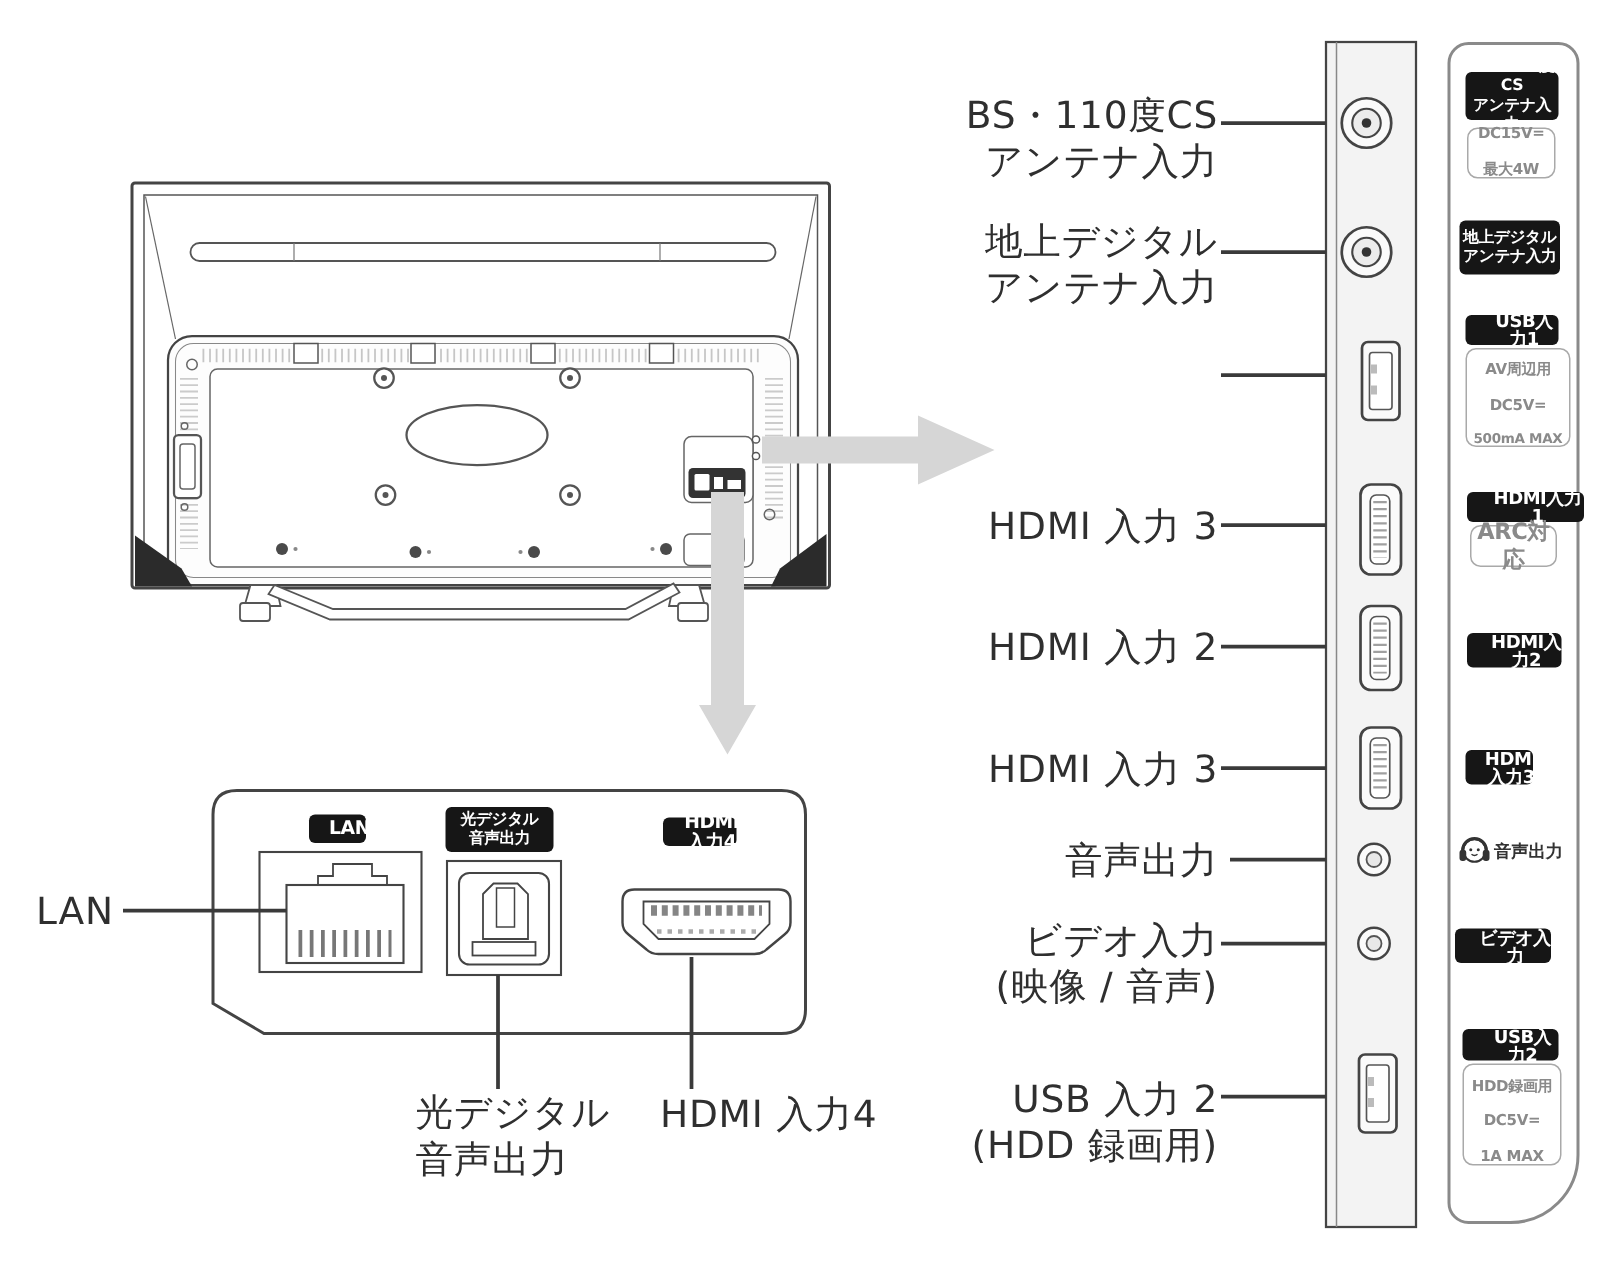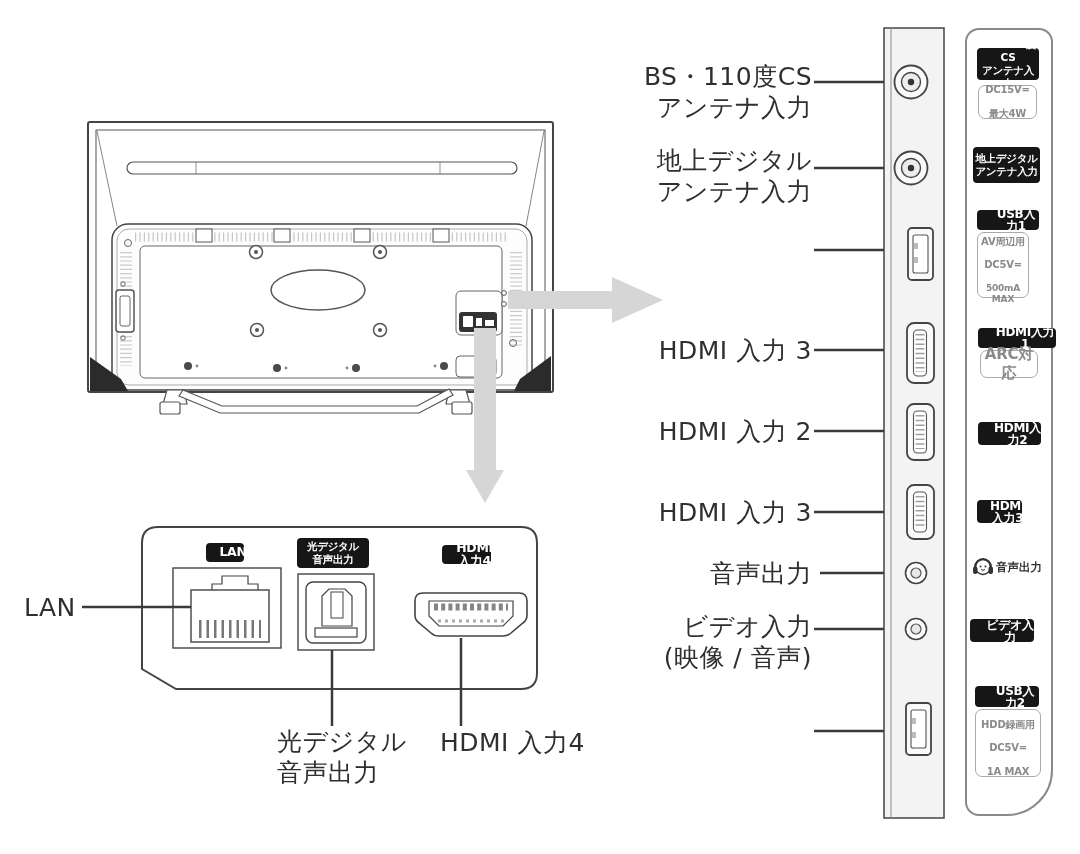--- a/index.html
+++ b/index.html
@@ -249,20 +249,24 @@
   <div class="port-label" style="top:498px">
     <div>HDMI 入力 3</div>
     </div>
   <div class="port-label" style="top:559px">
     <div>音声出力</div>
     </div>
   <div class="port-label" style="top:612px">
     <div>ビデオ入力</div>
       <div>(映像 / 音声)</div>
     </div>
+  <div class="port-label" style="top:718px">
+    <div>USB 入力 2</div>
+      <div>(HDD 録画用)</div>
+    </div>
 
   <div class="bottom-label" style="left:24px;top:593px">LAN</div>
   <div class="bottom-label" style="left:277px;top:727px">
     <div>光デジタル</div>
       <div>音声出力</div>
     </div>
   <div class="bottom-label" style="left:440px;top:728px">HDMI 入力4</div>
 
   <div class="badge one big" style="left:206px;top:543px;width:38px;height:19px">LAN</div>
   <div class="badge two" style="left:297px;top:538px;width:72px;height:30px">
@@ -280,21 +284,21 @@
       <span>DC15V=</span>
         <span>最大4W</span>
       </div>
 
     <div class="badge two" style="left:6px;top:117px;width:67px;height:36px">
       <span>地上デジタル</span>
         <span>アンテナ入力</span>
       </div>
 
     <div class="badge one" style="left:10px;top:180px;width:62px;height:20px">USB入力1</div>
-    <div class="spec-box" style="left:10px;top:202px;width:52px;height:66px">
+    <div class="spec-box" style="left:10px;top:202px;width:70px;height:66px">
       <svg width="30" height="13" viewBox="0 0 34 16">
         <g stroke="#777" stroke-width="1.6" fill="none">
           <line x1="4" y1="8" x2="28" y2="8"></line>
           <path d="M10 8 L16 4 H20"></path>
             <path d="M12 8 L18 12 H21"></path>
         </g>
         <circle cx="4" cy="8" r="2.6" fill="#777"></circle>
         <rect x="19.5" y="2" width="4" height="4" fill="#777"></rect>
         <circle cx="22.5" cy="12" r="2.2" fill="#777"></circle>
         <polygon points="27,4.5 33.5,8 27,11.5" fill="#777"></polygon>

